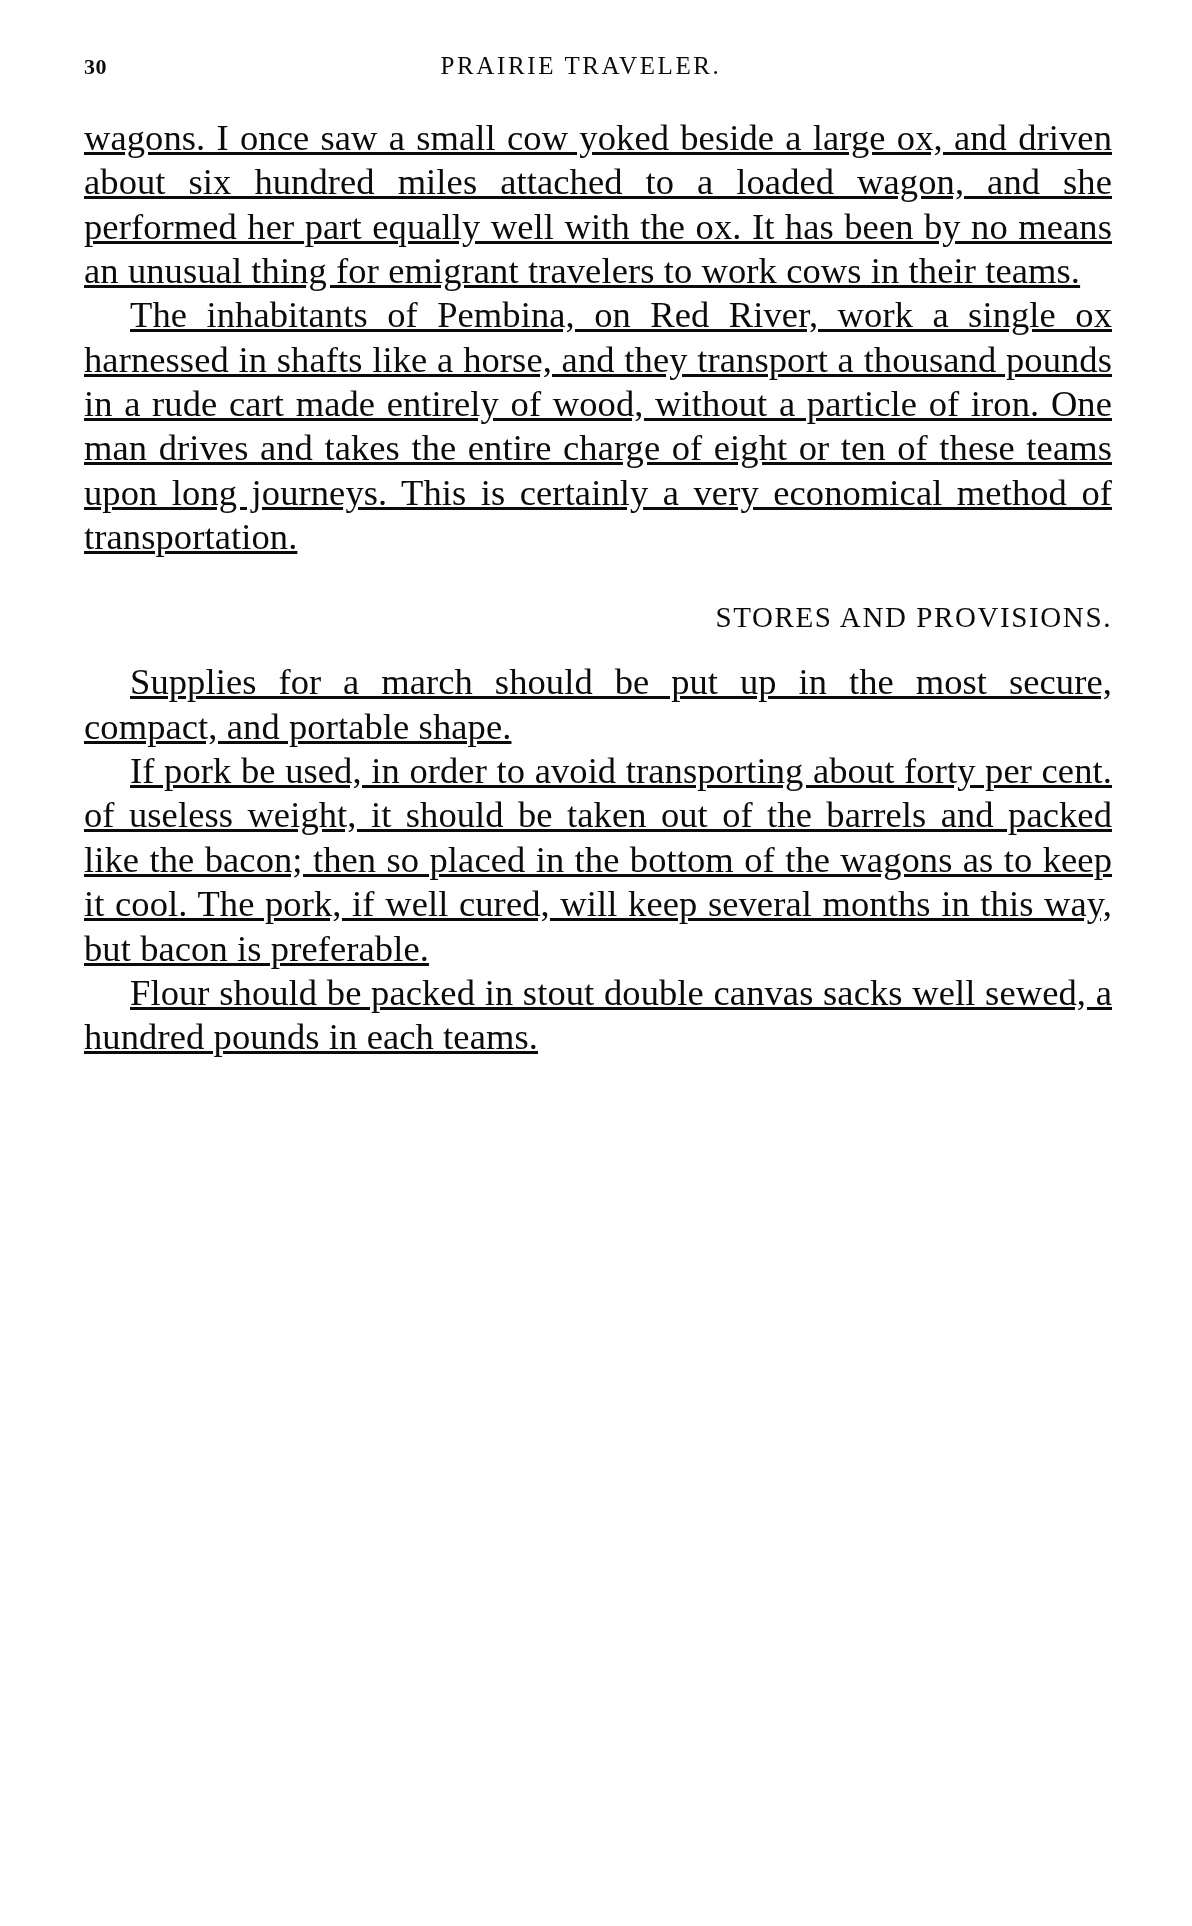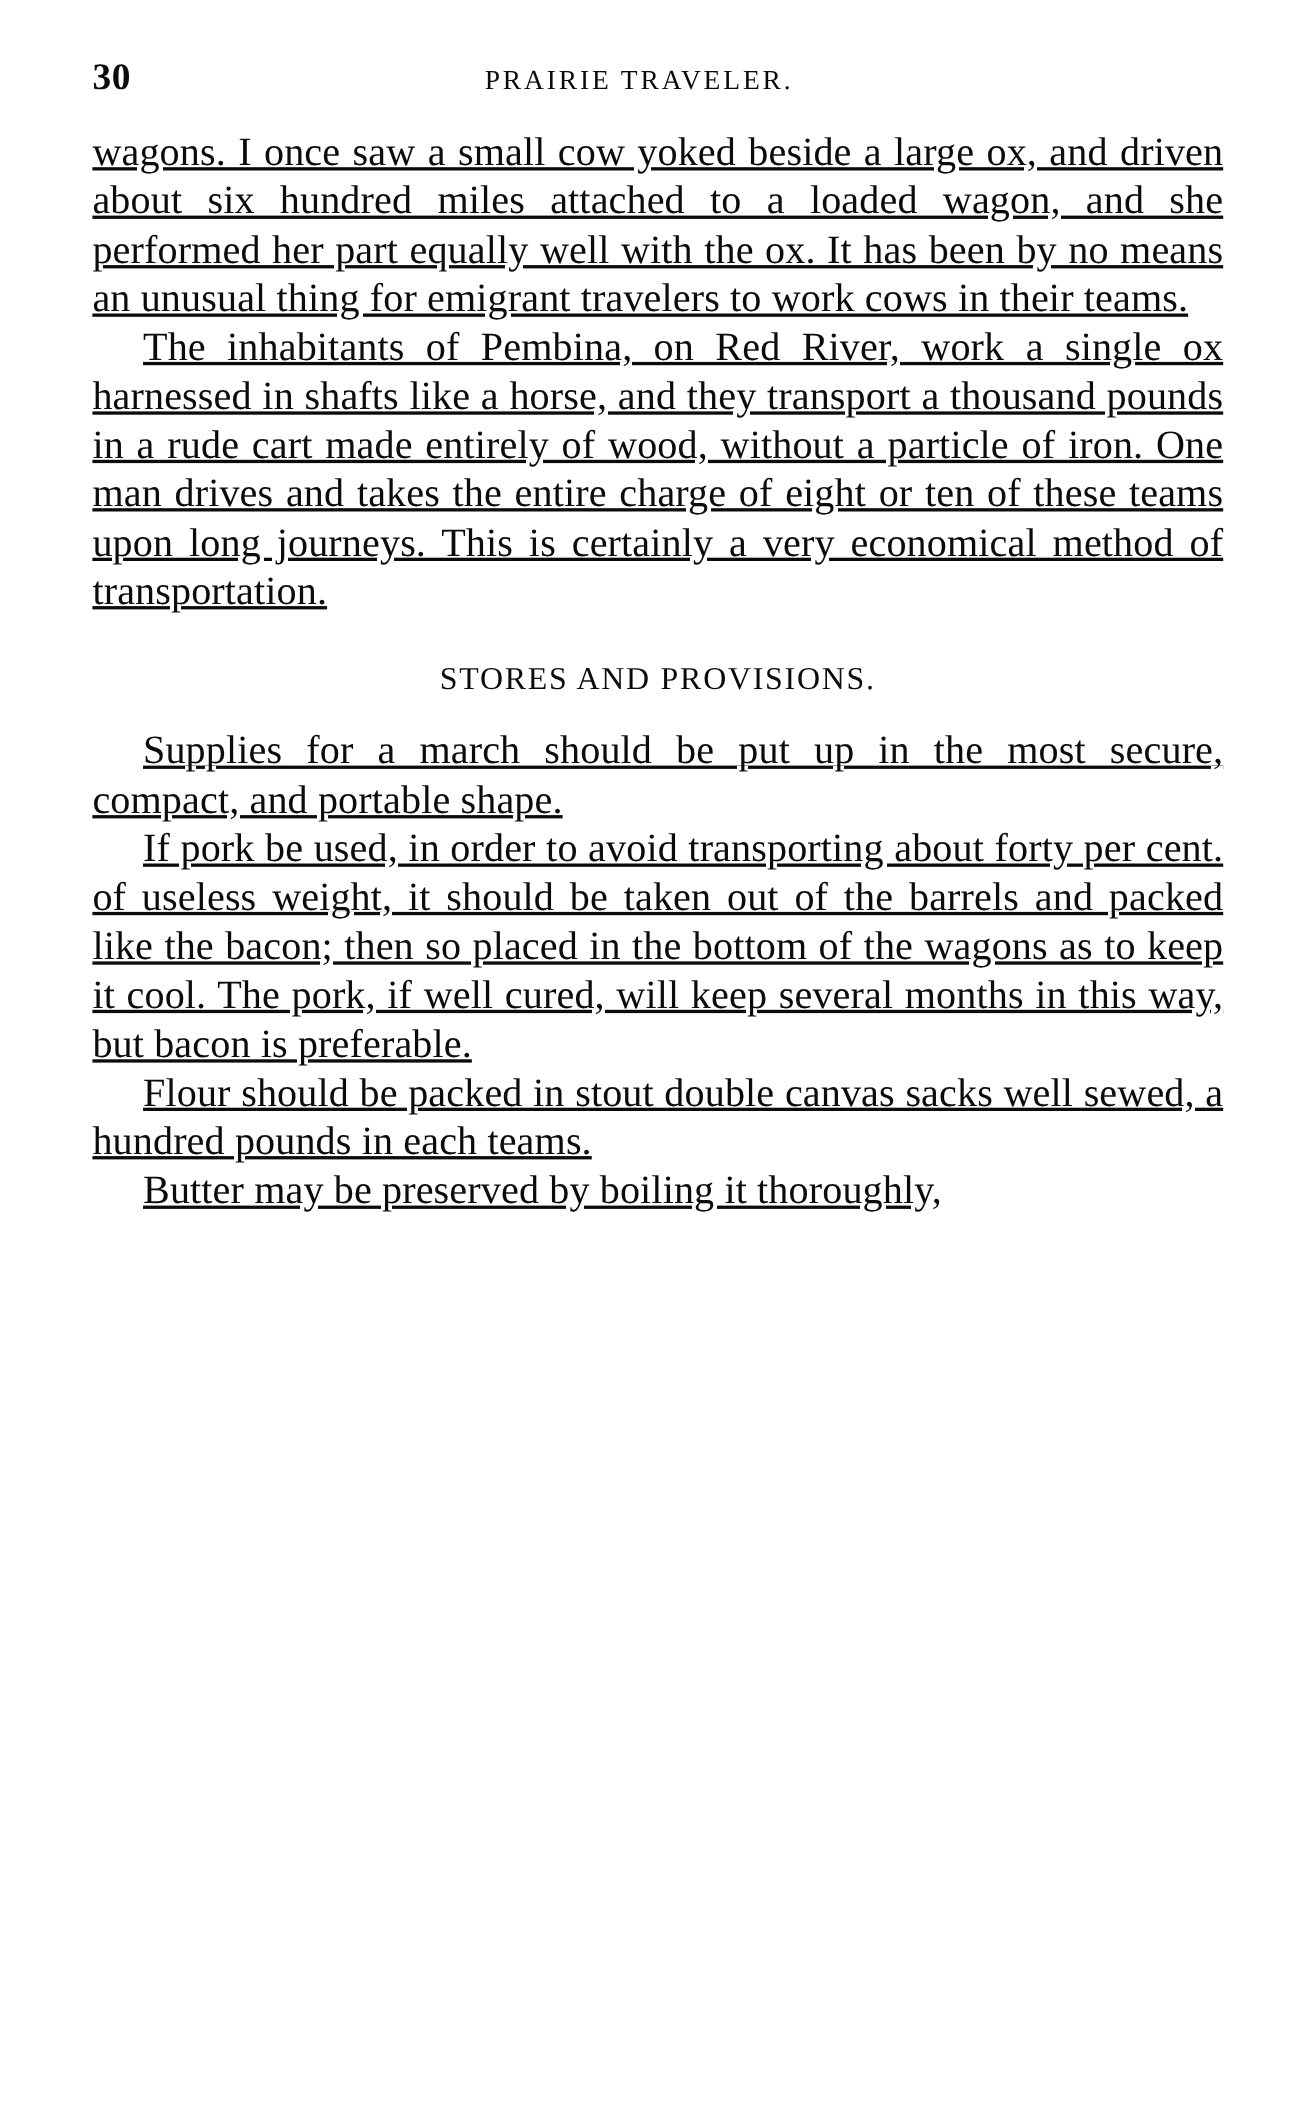--- a/index.html
+++ b/index.html
@@ -24,21 +24,21 @@
     box-sizing: border-box;
     padding: 52px 84px 40px 84px;
   }
   .header {
     display: flex;
     align-items: baseline;
     height: 54px;
     margin-bottom: 10px;
   }
   .folio {
-    font-size: 34px;
+    font-size: 22px;
     font-weight: 700;
     letter-spacing: 0.5px;
     width: 120px;
     text-align: left;
   }
   .running-head {
     flex: 1;
     text-align: center;
     font-size: 25px;
     font-weight: 400;
@@ -55,21 +55,21 @@
     line-height: 1.215;
     text-align: justify;
     text-justify: inter-word;
     letter-spacing: 0.1px;
     text-decoration: underline;
   }
   p.indent {
     text-indent: 46px;
   }
   .section-head {
-    text-align: center;
+    text-align: right;
     font-size: 29px;
     letter-spacing: 1.6px;
     margin: 42px 0 26px 0;
     font-weight: 400;
   }
 </style>
 </head>
 <body>
 
 <div class="page">
@@ -82,16 +82,15 @@
   <div class="body-block">
 
     <p class="para">wagons. I once saw a small cow yoked beside a large ox, and driven about six hundred miles attached to a loaded wagon, and she performed her part equally well with the ox. It has been by no means an unusual thing for emigrant travelers to work cows in their teams.</p>
     <p class="para indent">The inhabitants of Pembina, on Red River, work a single ox harnessed in shafts like a horse, and they transport a thousand pounds in a rude cart made entirely of wood, without a particle of iron. One man drives and takes the entire charge of eight or ten of these teams upon long journeys. This is certainly a very economical method of transportation.</p>
 
     <div class="section-head">STORES AND PROVISIONS.</div>
 
     <p class="para indent">Supplies for a march should be put up in the most secure, compact, and portable shape.</p>
     <p class="para indent">If pork be used, in order to avoid transporting about forty per cent. of useless weight, it should be taken out of the barrels and packed like the bacon; then so placed in the bottom of the wagons as to keep it cool. The pork, if well cured, will keep several months in this way, but bacon is preferable.</p>
     <p class="para indent">Flour should be packed in stout double canvas sacks well sewed, a hundred pounds in each teams.</p>
-    <p class="para indent">Butter may be preserved by boiling it thoroughly,</p>
 
   </div>
 </div>
 
 </body></html>

